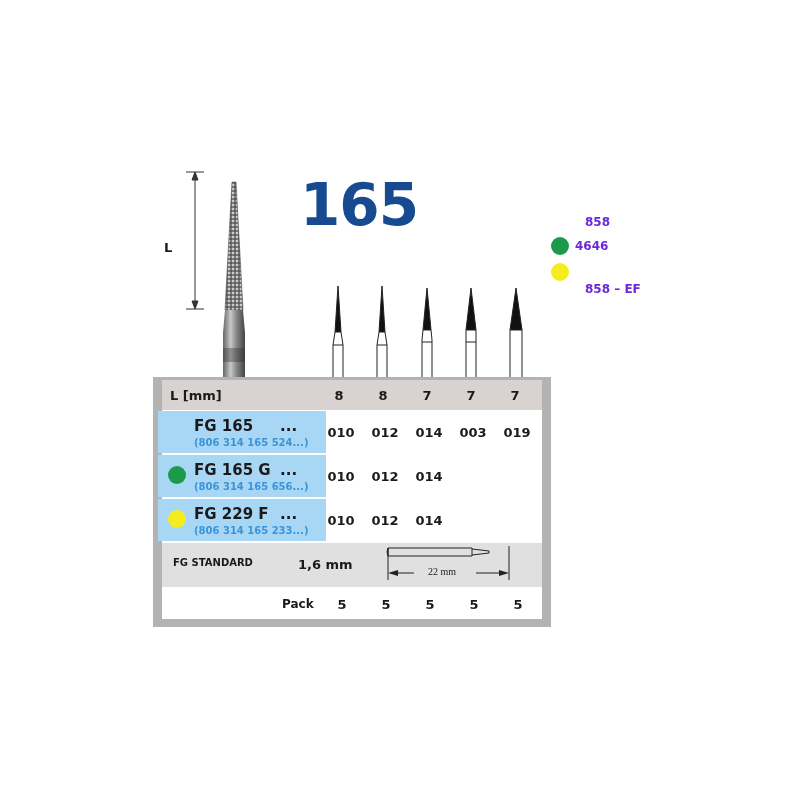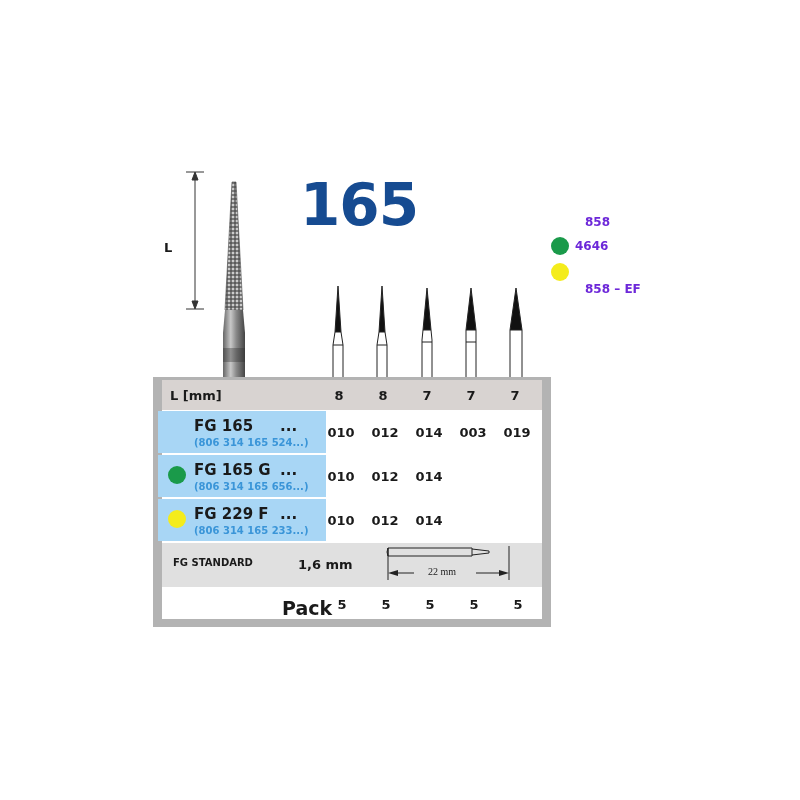--- a/index.html
+++ b/index.html
@@ -17,21 +17,21 @@
   .hdr{left:162px;top:380px;width:380px;height:30px;background:#d8d3d1;}
   .cell{position:absolute;font-size:13px;font-weight:bold;text-align:center;width:44px;}
   .name-cell{position:absolute;left:158px;width:168px;height:42px;background:#a8d6f5;}
   .fg-name{position:absolute;left:36px;top:6px;font-size:15px;font-weight:bold;color:#1a1a1a;white-space:nowrap;}
   .fg-dots{position:absolute;left:122px;top:6px;font-size:15px;font-weight:bold;}
   .fg-code{position:absolute;left:36px;top:26px;font-size:10px;font-weight:bold;color:#3a95d8;white-space:nowrap;}
   .row-dot{position:absolute;left:10px;top:11px;width:18px;height:18px;border-radius:50%;}
   .std{left:162px;top:543px;width:380px;height:44px;background:#e0e0e0;}
   .std-label{left:173px;top:557px;font-size:10px;font-weight:bold;white-space:nowrap;}
   .std-dia{left:298px;top:557px;font-size:13px;font-weight:bold;white-space:nowrap;}
-  .pack-label{left:282px;top:597px;font-size:19px;font-weight:bold;}
+  .pack-label{left:282px;top:597px;font-size:12px;font-weight:bold;}
 </style>
 </head>
 <body>
 
 <svg class="abs" style="left:180px;top:168px" width="80" height="215" viewBox="0 0 80 215">
 
   <g stroke="#333" stroke-width="1" fill="#333">
     <line x1="6" y1="4" x2="24" y2="4"></line>
     <line x1="6" y1="141" x2="24" y2="141"></line>
     <line x1="15" y1="6" x2="15" y2="139"></line>

